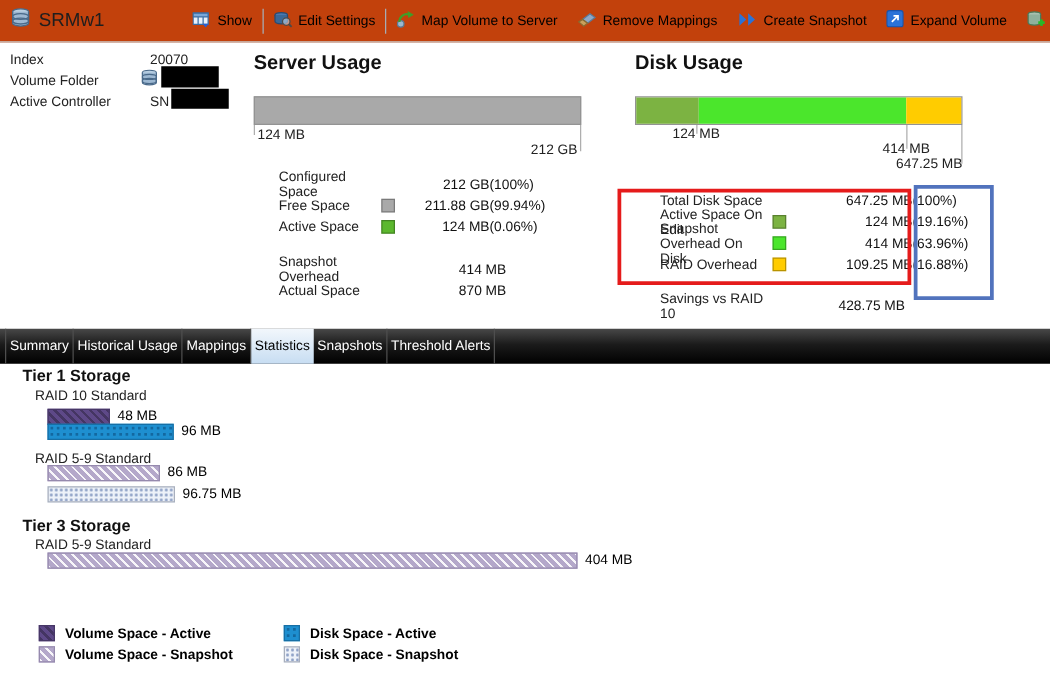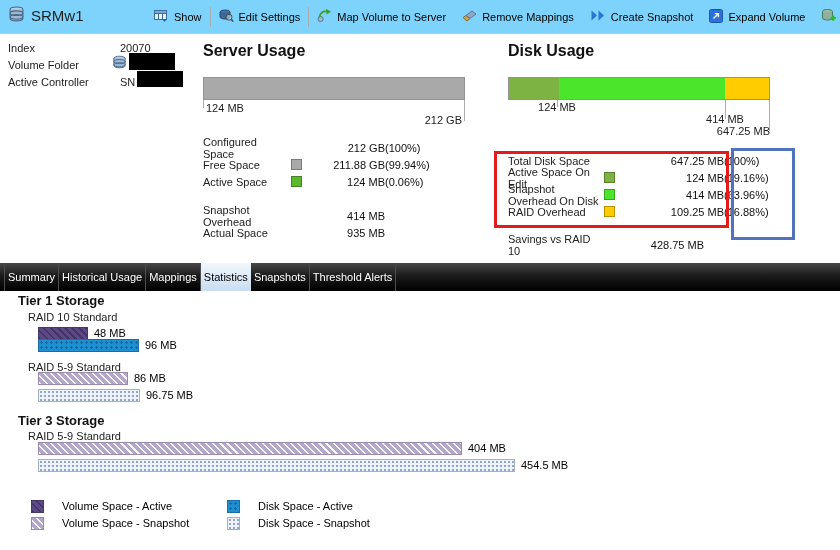--- a/index.html
+++ b/index.html
@@ -1,20 +1,20 @@
 <!DOCTYPE html>
 <html><head>
 <meta charset="utf-8">
 <style>
   html,body{margin:0;padding:0;background:#fff;}
   #screen{position:relative;width:840px;height:550px;overflow:hidden;background:#fff;
           font-family:"Liberation Sans",sans-serif;font-size:11px;color:#000;}
 
   
-  #header{position:absolute;left:0;top:0;width:840px;height:33px;background:#7dd3fc;
+  #header{position:absolute;left:0;top:0;width:840px;height:33px;background:#c2410c;
           border-bottom:1px solid #c9c9c9;}
   .title-wrap{position:absolute;left:8px;top:6px;display:flex;align-items:center;gap:6px;}
   .title-text{font-size:15px;color:#1e1e1e;}
   #toolbar{position:absolute;left:146px;top:0;height:33px;display:flex;align-items:center;
            white-space:nowrap;}
   .tb-item{display:flex;align-items:center;gap:5px;padding:0 8px;cursor:pointer;}
   .tb-sep{width:1px;height:20px;background:#a6adb5;}
 
   
   .info-lbl{position:absolute;left:8px;color:#222;}
@@ -24,21 +24,21 @@
   
   .sec-title{position:absolute;font-size:16px;font-weight:bold;color:#111;}
   .usage-bar{position:absolute;height:23px;box-sizing:border-box;border:1px solid #939393;}
   #server-bar{background:#a9a9a9;}
   #disk-bar{display:flex;}
   .tick{position:absolute;width:1px;background:#aeaeae;}
   .tick-lbl{position:absolute;color:#222;}
 
   .stat-rows{position:absolute;}
   .srow{display:flex;align-items:center;height:17px;}
-  .srow .lbl{color:#222;}
+  .srow .lbl{color:#222;margin-left:20px;}
   .srow .swc{width:16px;display:flex;align-items:center;}
   .swatch{width:11px;height:11px;box-sizing:border-box;border:1px solid rgba(0,0,0,0.28);}
   .srow .val{text-align:right;color:#111;}
   .srow .pct{color:#111;}
   .server-rows .lbl{width:88px;}
   .server-rows .val{width:78px;}
   .server-rows .pct{width:90px;}
   .disk-rows .lbl{width:96px;}
   .disk-rows .val{width:104px;}
   .disk-rows .pct{width:62px;}
@@ -67,21 +67,21 @@
   .pat-vol-snap{background-color:#b4a8ca;
     background-image:repeating-linear-gradient(45deg,rgba(255,255,255,0.9) 0 1.5px,transparent 1.5px 5px);
     border:1px solid #968aae;}
   .pat-disk-active{background-color:#1e8fd0;
     background-image:radial-gradient(rgba(0,40,80,0.38) 1px,transparent 1.3px);
     background-size:5px 5px;border:1px solid #176fa5;}
   .pat-disk-snap{background-color:#eef2f9;
     background-image:radial-gradient(rgba(70,100,160,0.55) 1px,transparent 1.3px);
     background-size:4px 4px;border:1px solid #a8afbd;}
 
-  .leg-item{position:absolute;display:flex;align-items:flex-start;gap:18px;}
+  .leg-item{position:absolute;display:flex;align-items:flex-end;gap:8px;font-weight:bold;}
   .leg-swatch{width:13px;height:13px;box-sizing:border-box;}
 </style>
 </head>
 <body>
 
 <div id="screen">
 
   <div id="header">
     <div class="title-wrap">
       <span>
@@ -208,21 +208,21 @@
     </div>
     <div class="blank-row"></div>
     <div class="srow">
       <span class="lbl">Snapshot Overhead</span>
       <span class="swc"></span>
       <span class="val">414 MB</span>
     </div>
     <div class="srow">
       <span class="lbl">Actual Space</span>
       <span class="swc"></span>
-      <span class="val">935 MB</span>
+      <span class="val">870 MB</span>
     </div>
   </div>
 
   <div class="sec-title" style="left:508px;top:42px">Disk Usage</div>
   <div id="disk-bar" class="usage-bar" style="left:508px;top:77px;width:262px">
     <div style="width: 50px; background: rgb(124, 179, 66);"></div>
     <div style="width: 166px; background: rgb(75, 230, 44);"></div>
     <div style="width: 44px; background: rgb(255, 204, 0);"></div>
   </div>
   <div class="tick" style="left:557px;top:100px;height:7px"></div>
@@ -304,24 +304,20 @@
     <div class="sbar pat-disk-snap" style="width: 102px;"></div>
     <span>96.75 MB</span>
   </div>
 
   <div class="tier-title" style="top:413px">Tier 3 Storage</div>
   <div class="raid-lbl" style="top:430px">RAID 5-9 Standard</div>
   <div class="sbar-row" style="top:441px">
     <div class="sbar pat-vol-snap" style="width: 424px;"></div>
     <span>404 MB</span>
   </div>
-  <div class="sbar-row" style="top:458px">
-    <div class="sbar pat-disk-snap" style="width: 477px;"></div>
-    <span>454.5 MB</span>
-  </div>
 
   <div class="leg-item" style="left:31px;top:500px">
     <span class="leg-swatch pat-vol-active"></span>
     <span>Volume Space - Active</span>
   </div>
   <div class="leg-item" style="left:31px;top:517px">
     <span class="leg-swatch pat-vol-snap"></span>
     <span>Volume Space - Snapshot</span>
   </div>
   <div class="leg-item" style="left:227px;top:500px">

